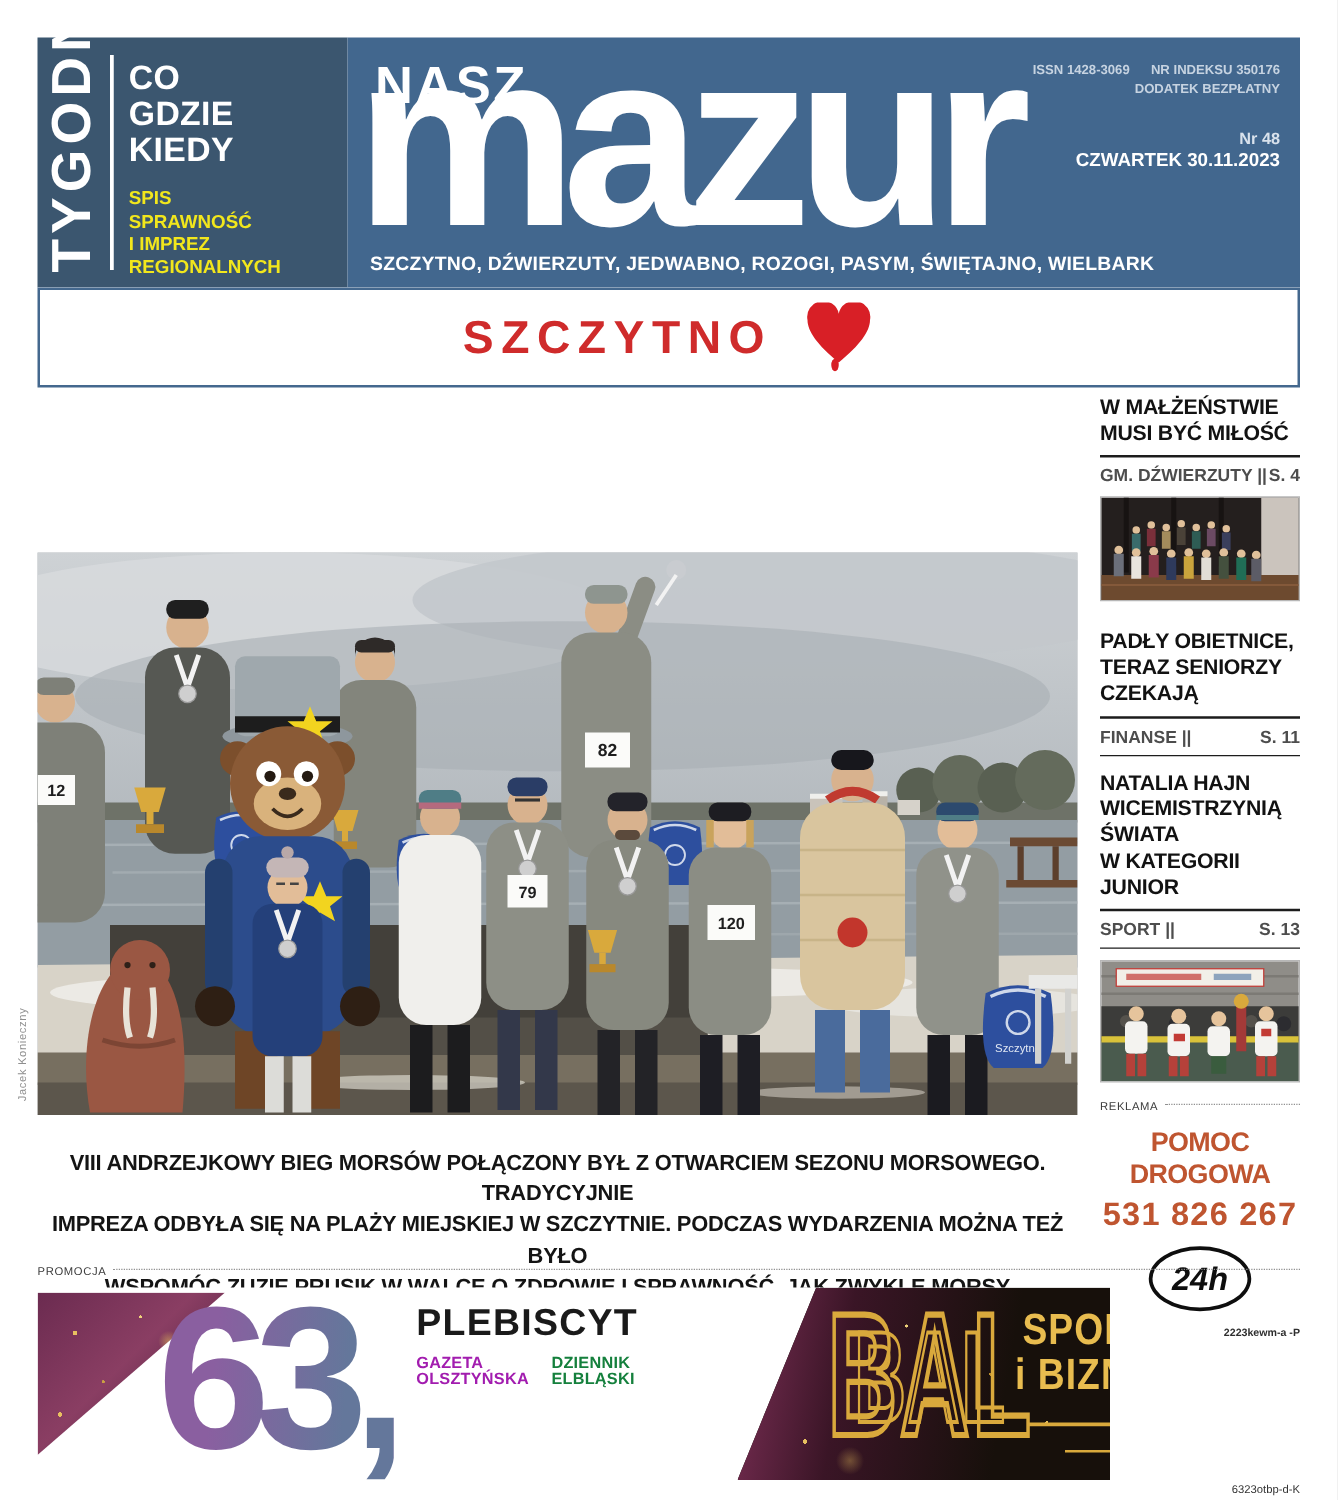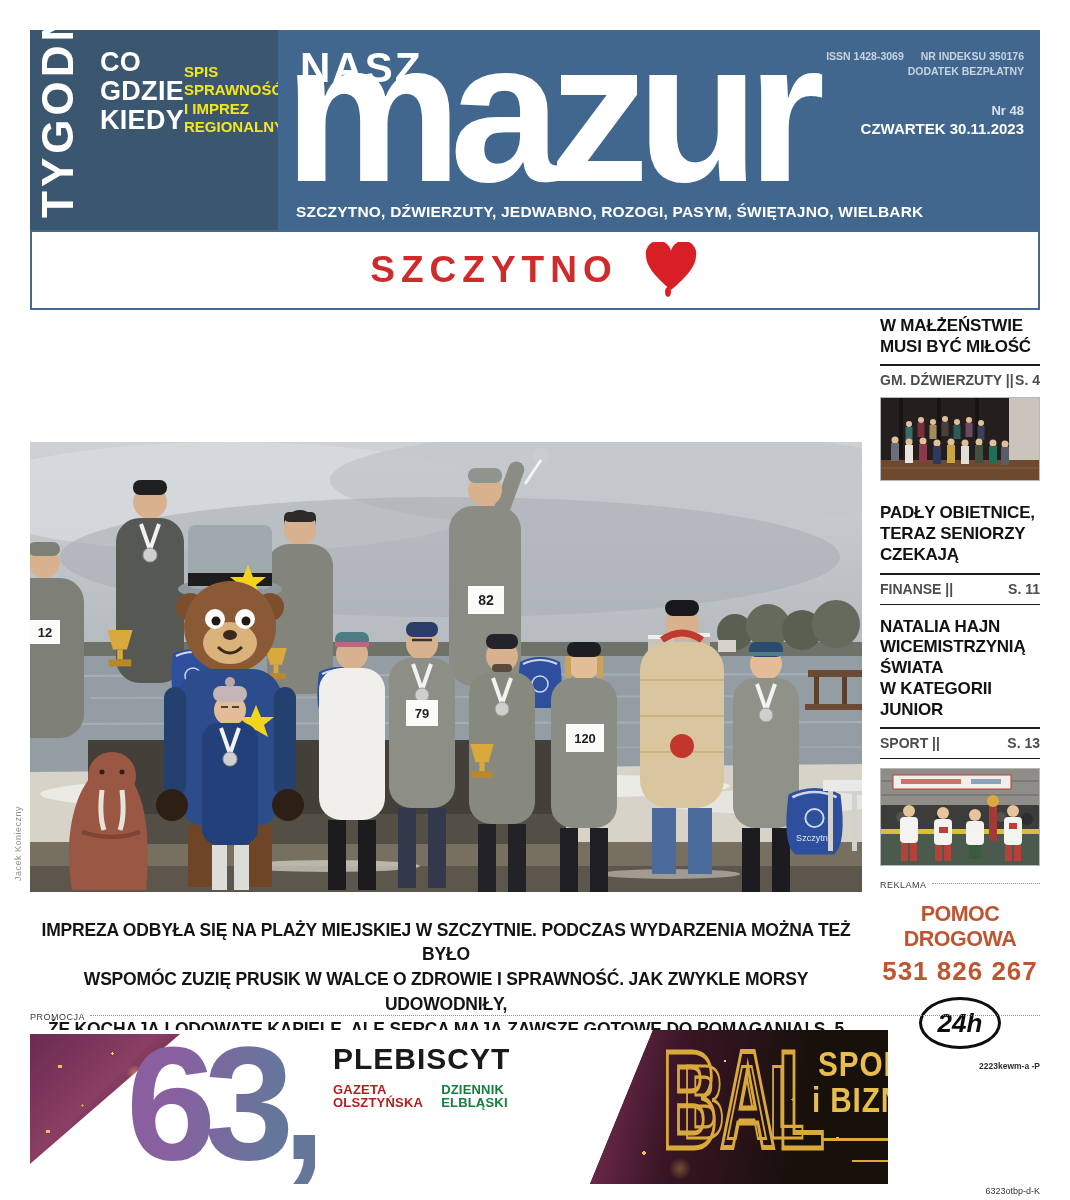--- a/index.html
+++ b/index.html
@@ -5,21 +5,21 @@
   html,body{margin:0;padding:0;background:#e8e8e8;}
   .page{position:relative;width:1070px;height:1200px;background:#ffffff;
         font-family:"Liberation Sans",sans-serif;overflow:hidden;margin:0 auto;}
 
   
   .hdr{position:absolute;left:30px;top:30px;width:1010px;height:200px;display:flex;}
   .tyg{width:248px;background:#3b566f;color:#fff;display:flex;box-sizing:border-box;padding:12px 10px 12px 6px;}
   .tyg-vert{writing-mode:vertical-rl;transform:rotate(180deg);font-size:44px;font-weight:800;
             letter-spacing:4px;line-height:1;text-align:center;}
   .tyg-bar{width:3px;background:#fff;margin:2px 12px 2px 8px;}
-  .tyg-col{display:flex;flex-direction:row;padding-top:6px;}
+  .tyg-col{display:flex;flex-direction:column;padding-top:6px;}
   .tyg-main{font-size:27px;font-weight:800;line-height:1.08;white-space:pre-line;letter-spacing:.3px;}
   .tyg-sub{margin-top:15px;font-size:15px;font-weight:800;line-height:1.22;color:#f2e71c;white-space:pre-line;}
   .mast{flex:1;background:#42678e;position:relative;color:#fff;overflow:hidden;}
   .mast-nasz{position:absolute;left:22px;top:14px;font-size:42px;font-weight:800;letter-spacing:2px;}
   .mast-name{position:absolute;left:6px;top:20px;font-size:200px;font-weight:800;letter-spacing:-12px;line-height:.62;text-align:right;}
   .mast-cities{position:absolute;left:18px;bottom:9px;font-size:15.5px;font-weight:700;letter-spacing:.2px;}
   .mast-meta{position:absolute;right:16px;top:20px;text-align:right;font-size:10.5px;font-weight:700;color:#c6d3e1;}
   .mast-meta .m1 span{margin-left:14px;}
   .meta-free{margin-top:3px;}
   .meta-issue{margin-top:26px;font-size:13px;font-weight:700;color:#d9e2ec;}
@@ -75,21 +75,21 @@
               radial-gradient(circle 12px at 70% 30%,rgba(230,190,90,.5),transparent 70%),
               linear-gradient(135deg,#6b2b50 0%,#8a3e63 45%,#3a1530 100%);}
   .big63{position:absolute;left:96px;top:-8px;font-size:162px;font-weight:800;letter-spacing:-12px;line-height:1;
          background:linear-gradient(95deg,#8a5fa0 25%,#64779b 78%);
          -webkit-background-clip:text;background-clip:text;color:transparent;}
   .plebi{position:absolute;left:303px;top:12px;color:#1a1a1a;}
   .plebi-title{font-size:30px;font-weight:800;letter-spacing:1px;}
   .plebi-sub{margin-top:7px;font-size:13.5px;font-weight:700;line-height:1.4;color:#222;}
   .logos{display:flex;gap:18px;margin-top:8px;}
   .logo{font-size:13px;font-weight:800;line-height:.98;letter-spacing:.2px;}
-  .logo.g1{color:#b91c1c;}
+  .logo.g1{color:#a21caf;}
   .logo.g2{color:#15803d;}
   .dark-panel{position:absolute;left:560px;top:0;width:450px;height:154px;
               clip-path:polygon(14% 0,100% 0,100% 100%,0 100%);
               background-image:
                 radial-gradient(circle 3px at 12% 80%,#e8c060 60%,transparent 62%),
                 radial-gradient(circle 2px at 30% 20%,#f0d27a 60%,transparent 62%),
                 radial-gradient(circle 2px at 55% 70%,#e8c060 60%,transparent 62%),
                 radial-gradient(circle 3px at 70% 25%,#caa043 60%,transparent 62%),
                 radial-gradient(circle 2px at 88% 55%,#f0d27a 60%,transparent 62%),
                 radial-gradient(circle 2px at 45% 45%,#b98c30 60%,transparent 62%),
@@ -364,20 +364,21 @@
       </g>
 
       <rect x="793" y="338" width="39" height="11" fill="#e9e9e7"></rect>
       <rect x="798" y="349" width="5" height="60" fill="#d2d2cf"></rect>
         <rect x="822" y="349" width="5" height="60" fill="#d2d2cf"></rect>
     </svg>
   </div>
   <div class="credit">Jacek Konieczny</div>
 
   <p class="body-text">
+    <span class="bl">VIII ANDRZEJKOWY BIEG MORSÓW POŁĄCZONY BYŁ Z OTWARCIEM SEZONU MORSOWEGO. TRADYCYJNIE</span>
     <span class="bl">IMPREZA ODBYŁA SIĘ NA PLAŻY MIEJSKIEJ W SZCZYTNIE. PODCZAS WYDARZENIA MOŻNA TEŻ BYŁO</span>
     <span class="bl">WSPOMÓC ZUZIĘ PRUSIK W WALCE O ZDROWIE I SPRAWNOŚĆ. JAK ZWYKLE MORSY UDOWODNIŁY,</span>
     <span class="bl"><span>ŻE KOCHAJĄ LODOWATE KĄPIELE, ALE SERCA MAJĄ ZAWSZE GOTOWE DO POMAGANIA!</span><strong>S. 5</strong></span>
   </p>
 
   <div class="sidebar">
 
     <div>
       <div class="t-title">W MAŁŻEŃSTWIE
 MUSI BYĆ MIŁOŚĆ</div>

